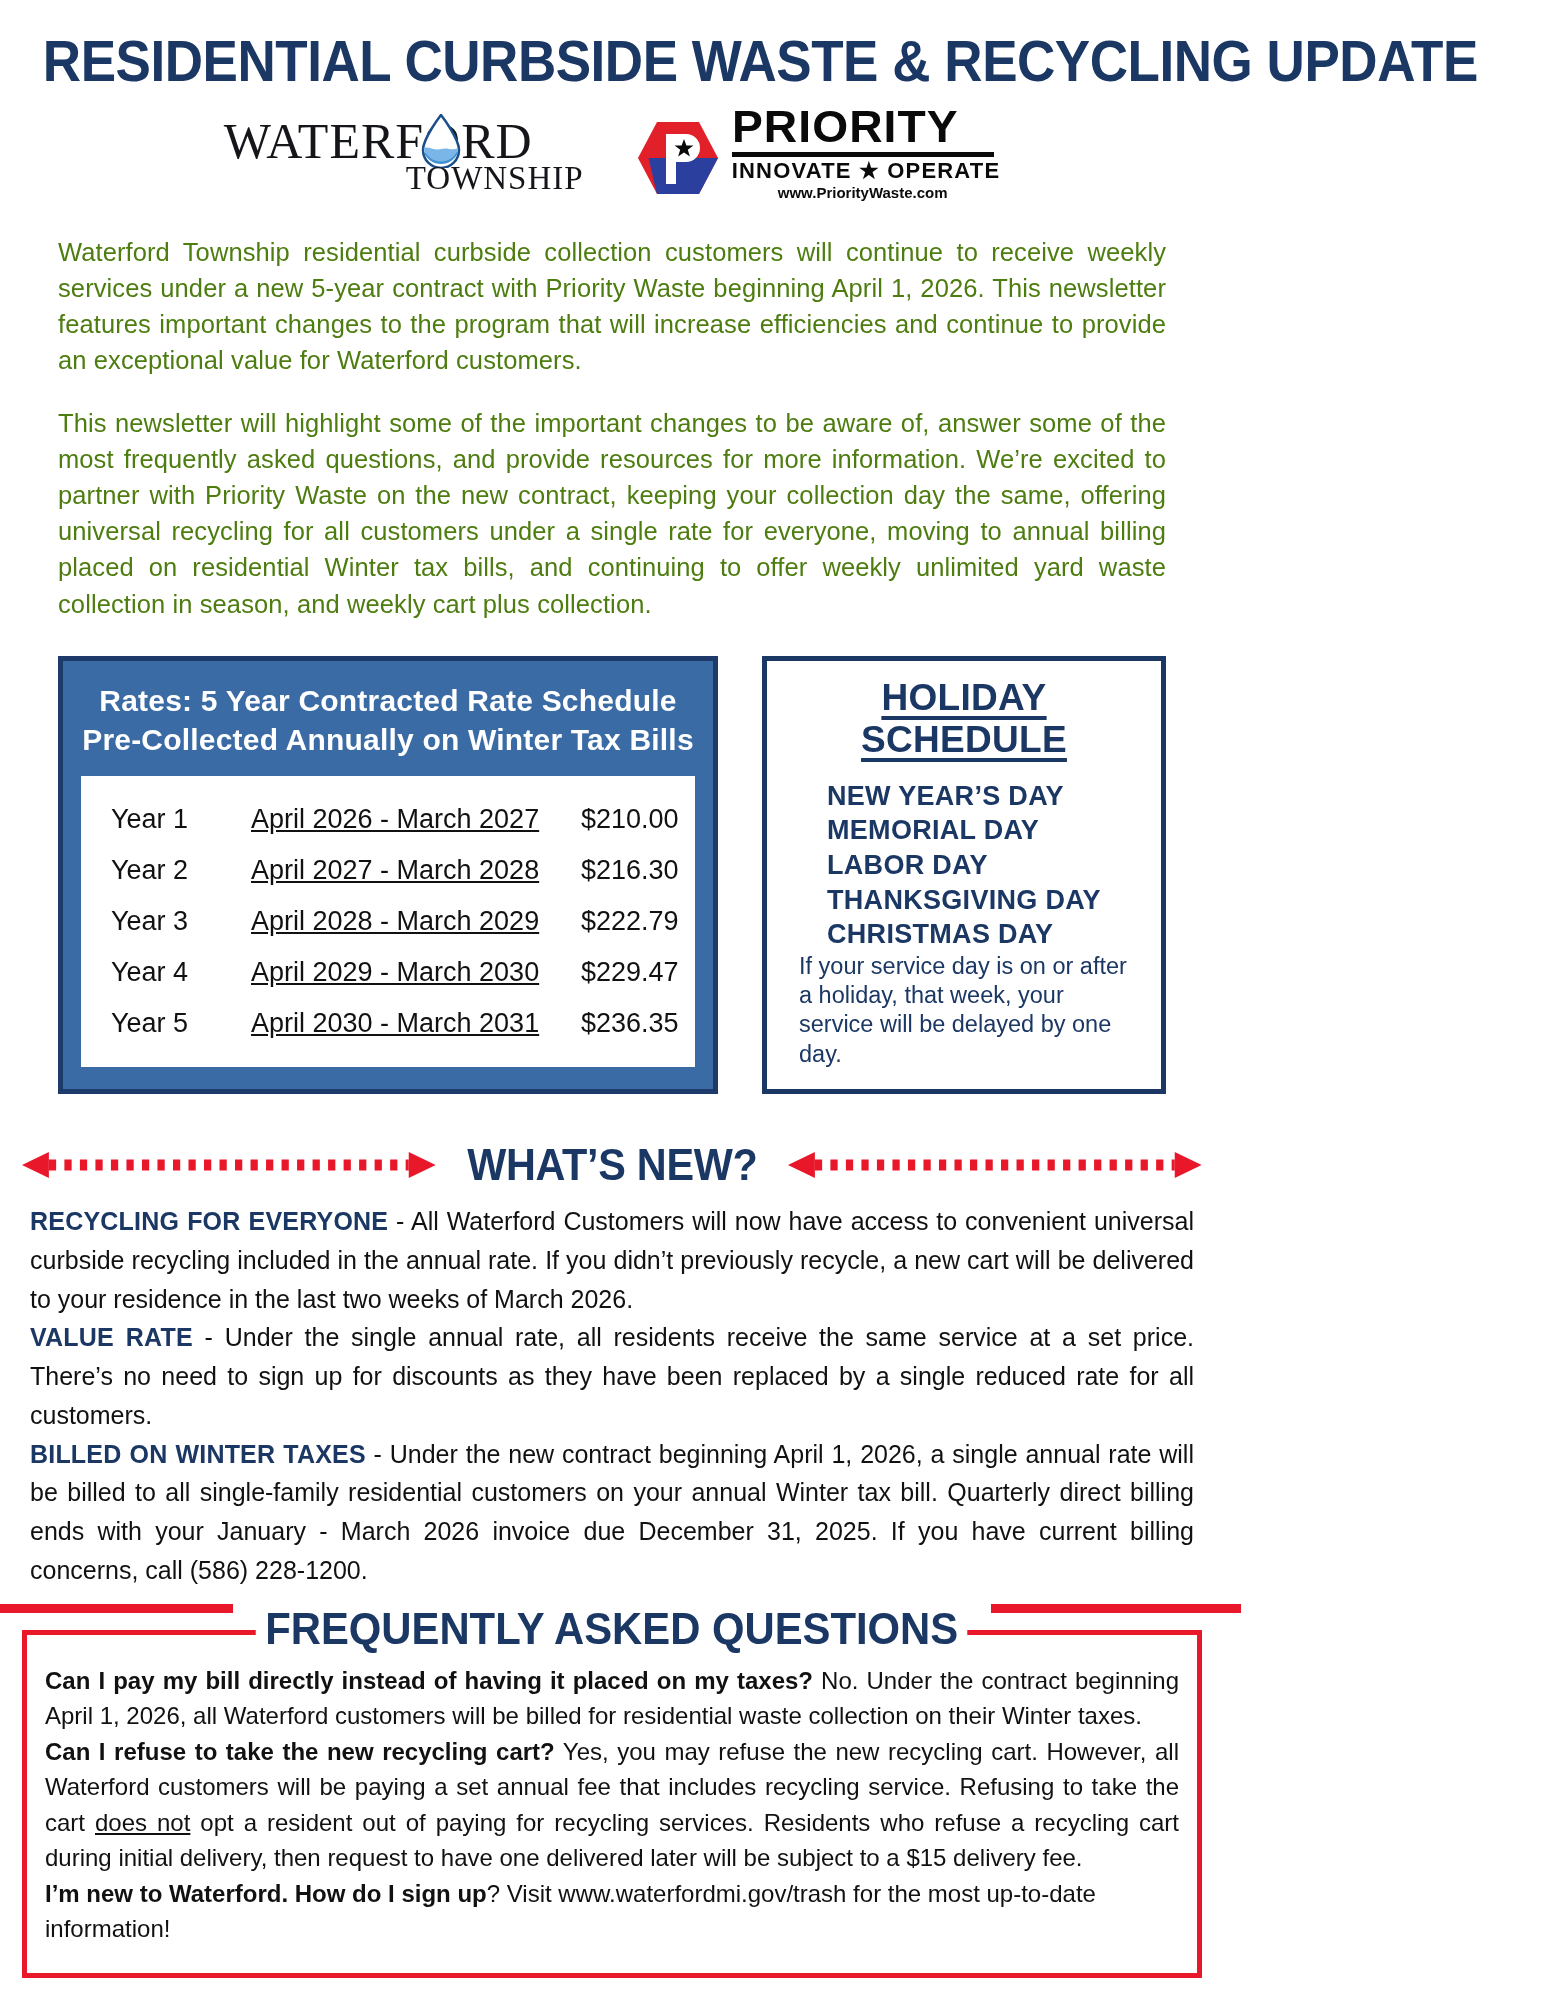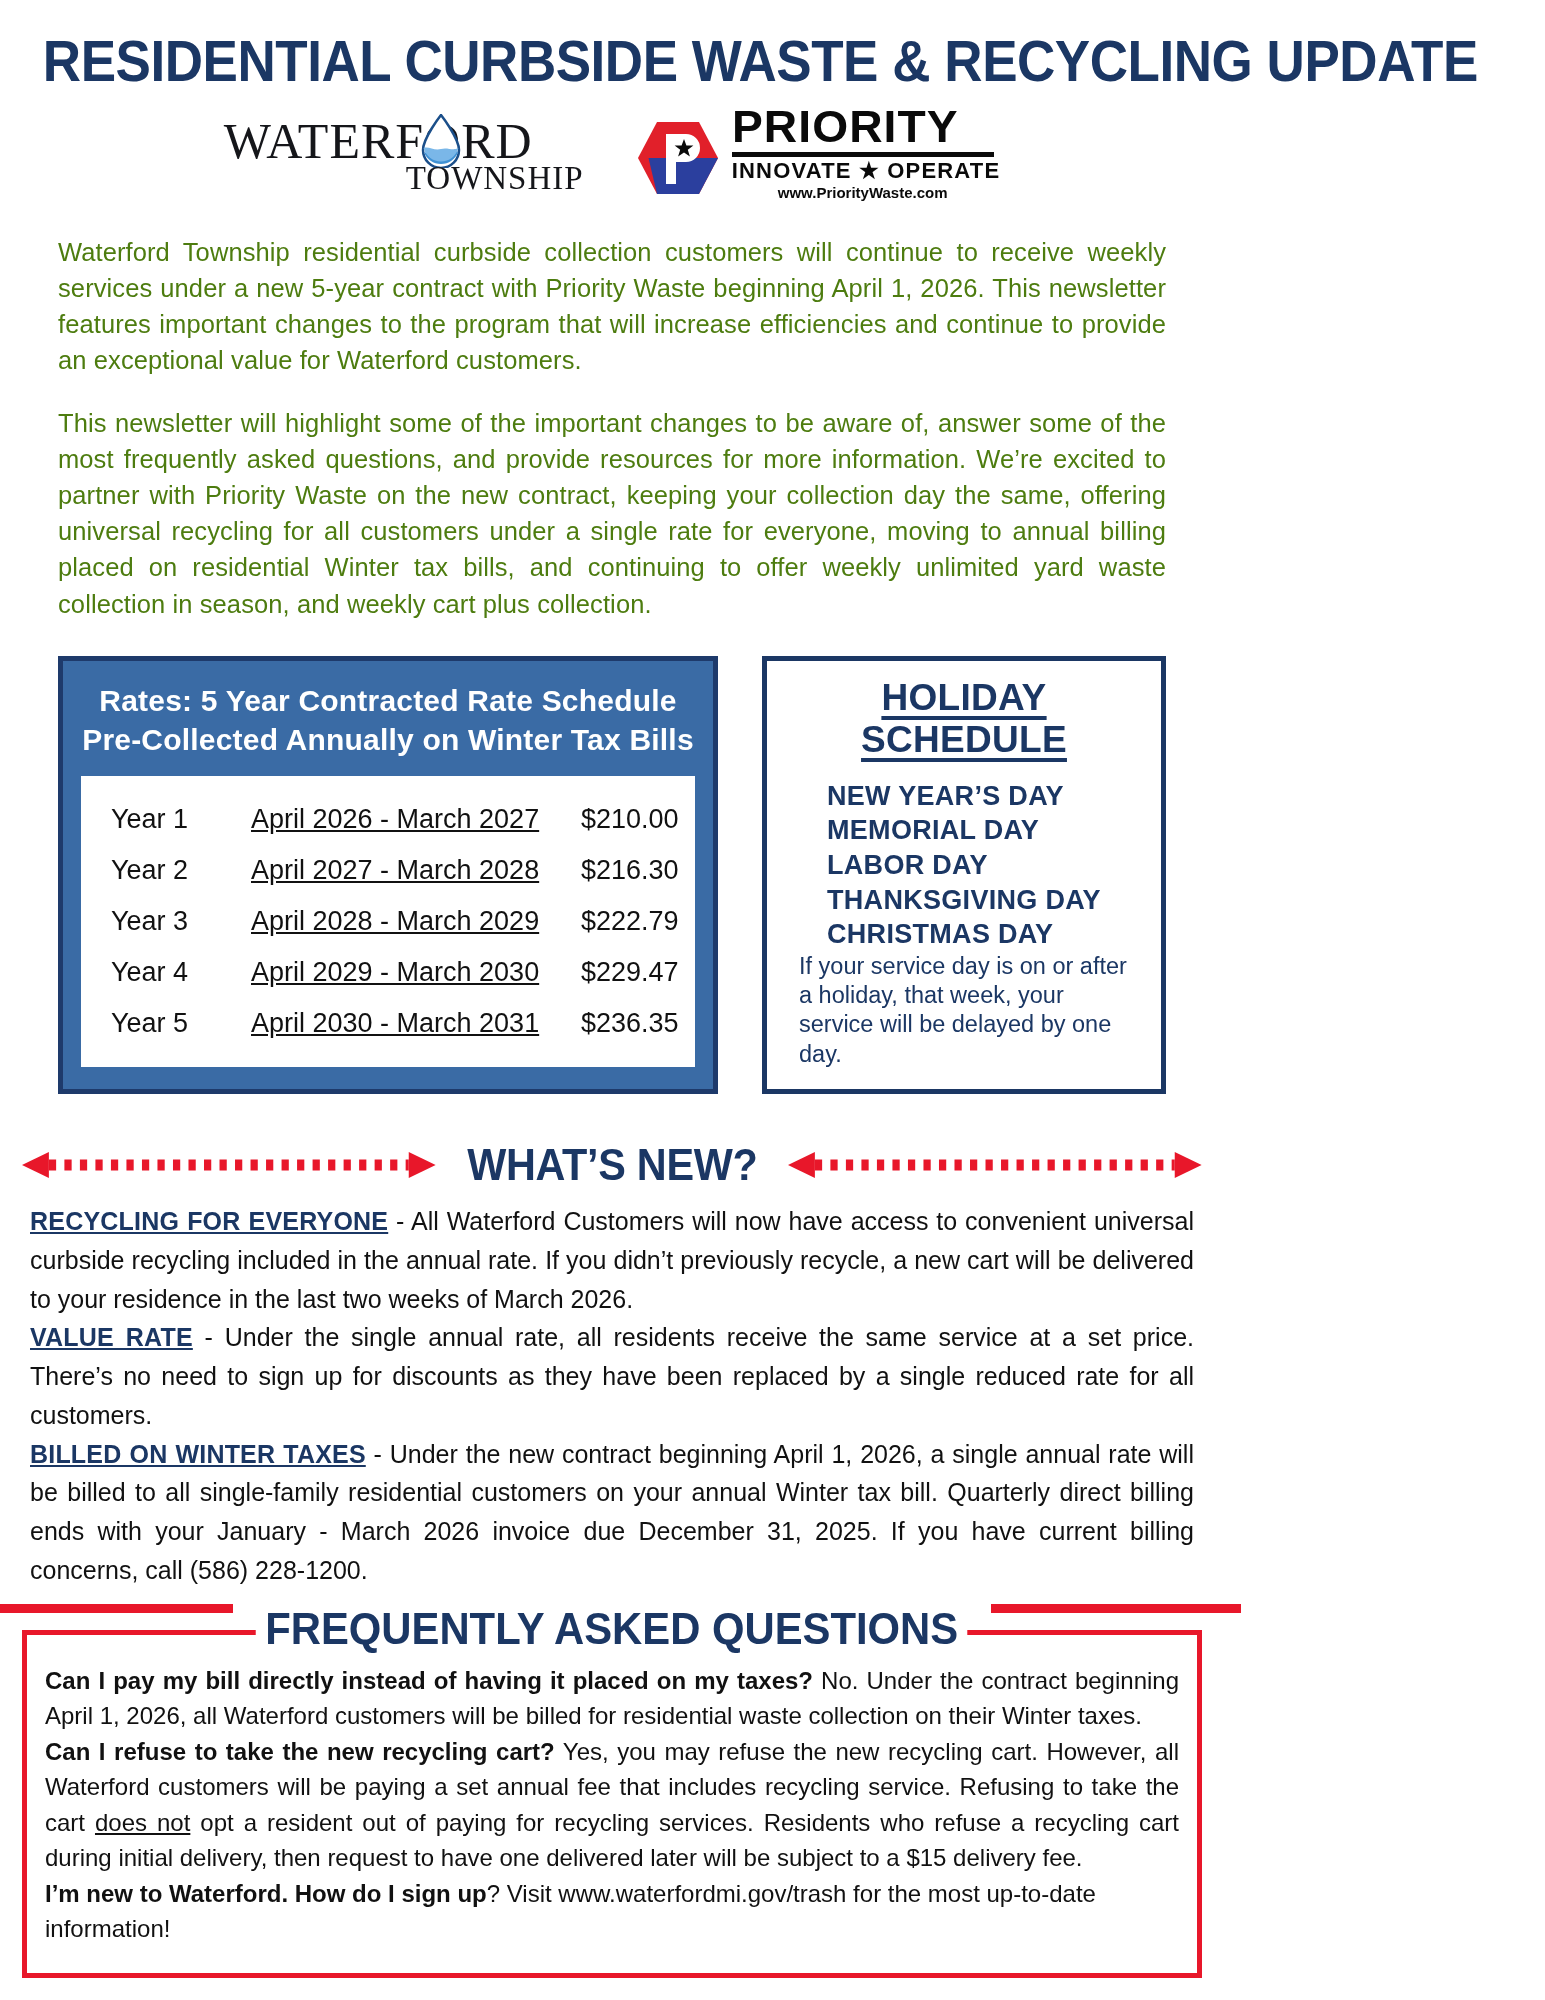--- a/index.html
+++ b/index.html
@@ -126,21 +126,21 @@
   }
   .wn-arrow { flex:1; height:30px; }
   .wn-title {
     color:#1b3764; font-weight:bold; font-size:44px;
     transform:scaleX(0.94); white-space:nowrap; letter-spacing:-0.3px;
   }
 
   
   .wn-body { margin:12px 30px 0 30px; font-size:25px; line-height:1.55; color:#111; }
   .wn-body p { margin:0; text-align:justify; }
-  .lead { color:#1b3764; font-weight:bold; letter-spacing:0.2px;text-decoration:underline; }
+  .lead { color:#1b3764; font-weight:bold; letter-spacing:0.2px; }
 
   
   .faq-wrap { position:relative; margin:40px 22px 0 22px; }
   .faq-title-row {
     position:absolute; top:-26px; left:0; right:0;
     display:flex; justify-content:center; gap:4px;
     z-index:3;
   }
   .faq-rule { height:9px; background:#e8172a; flex:0 0 250px; }
   .faq-title {

